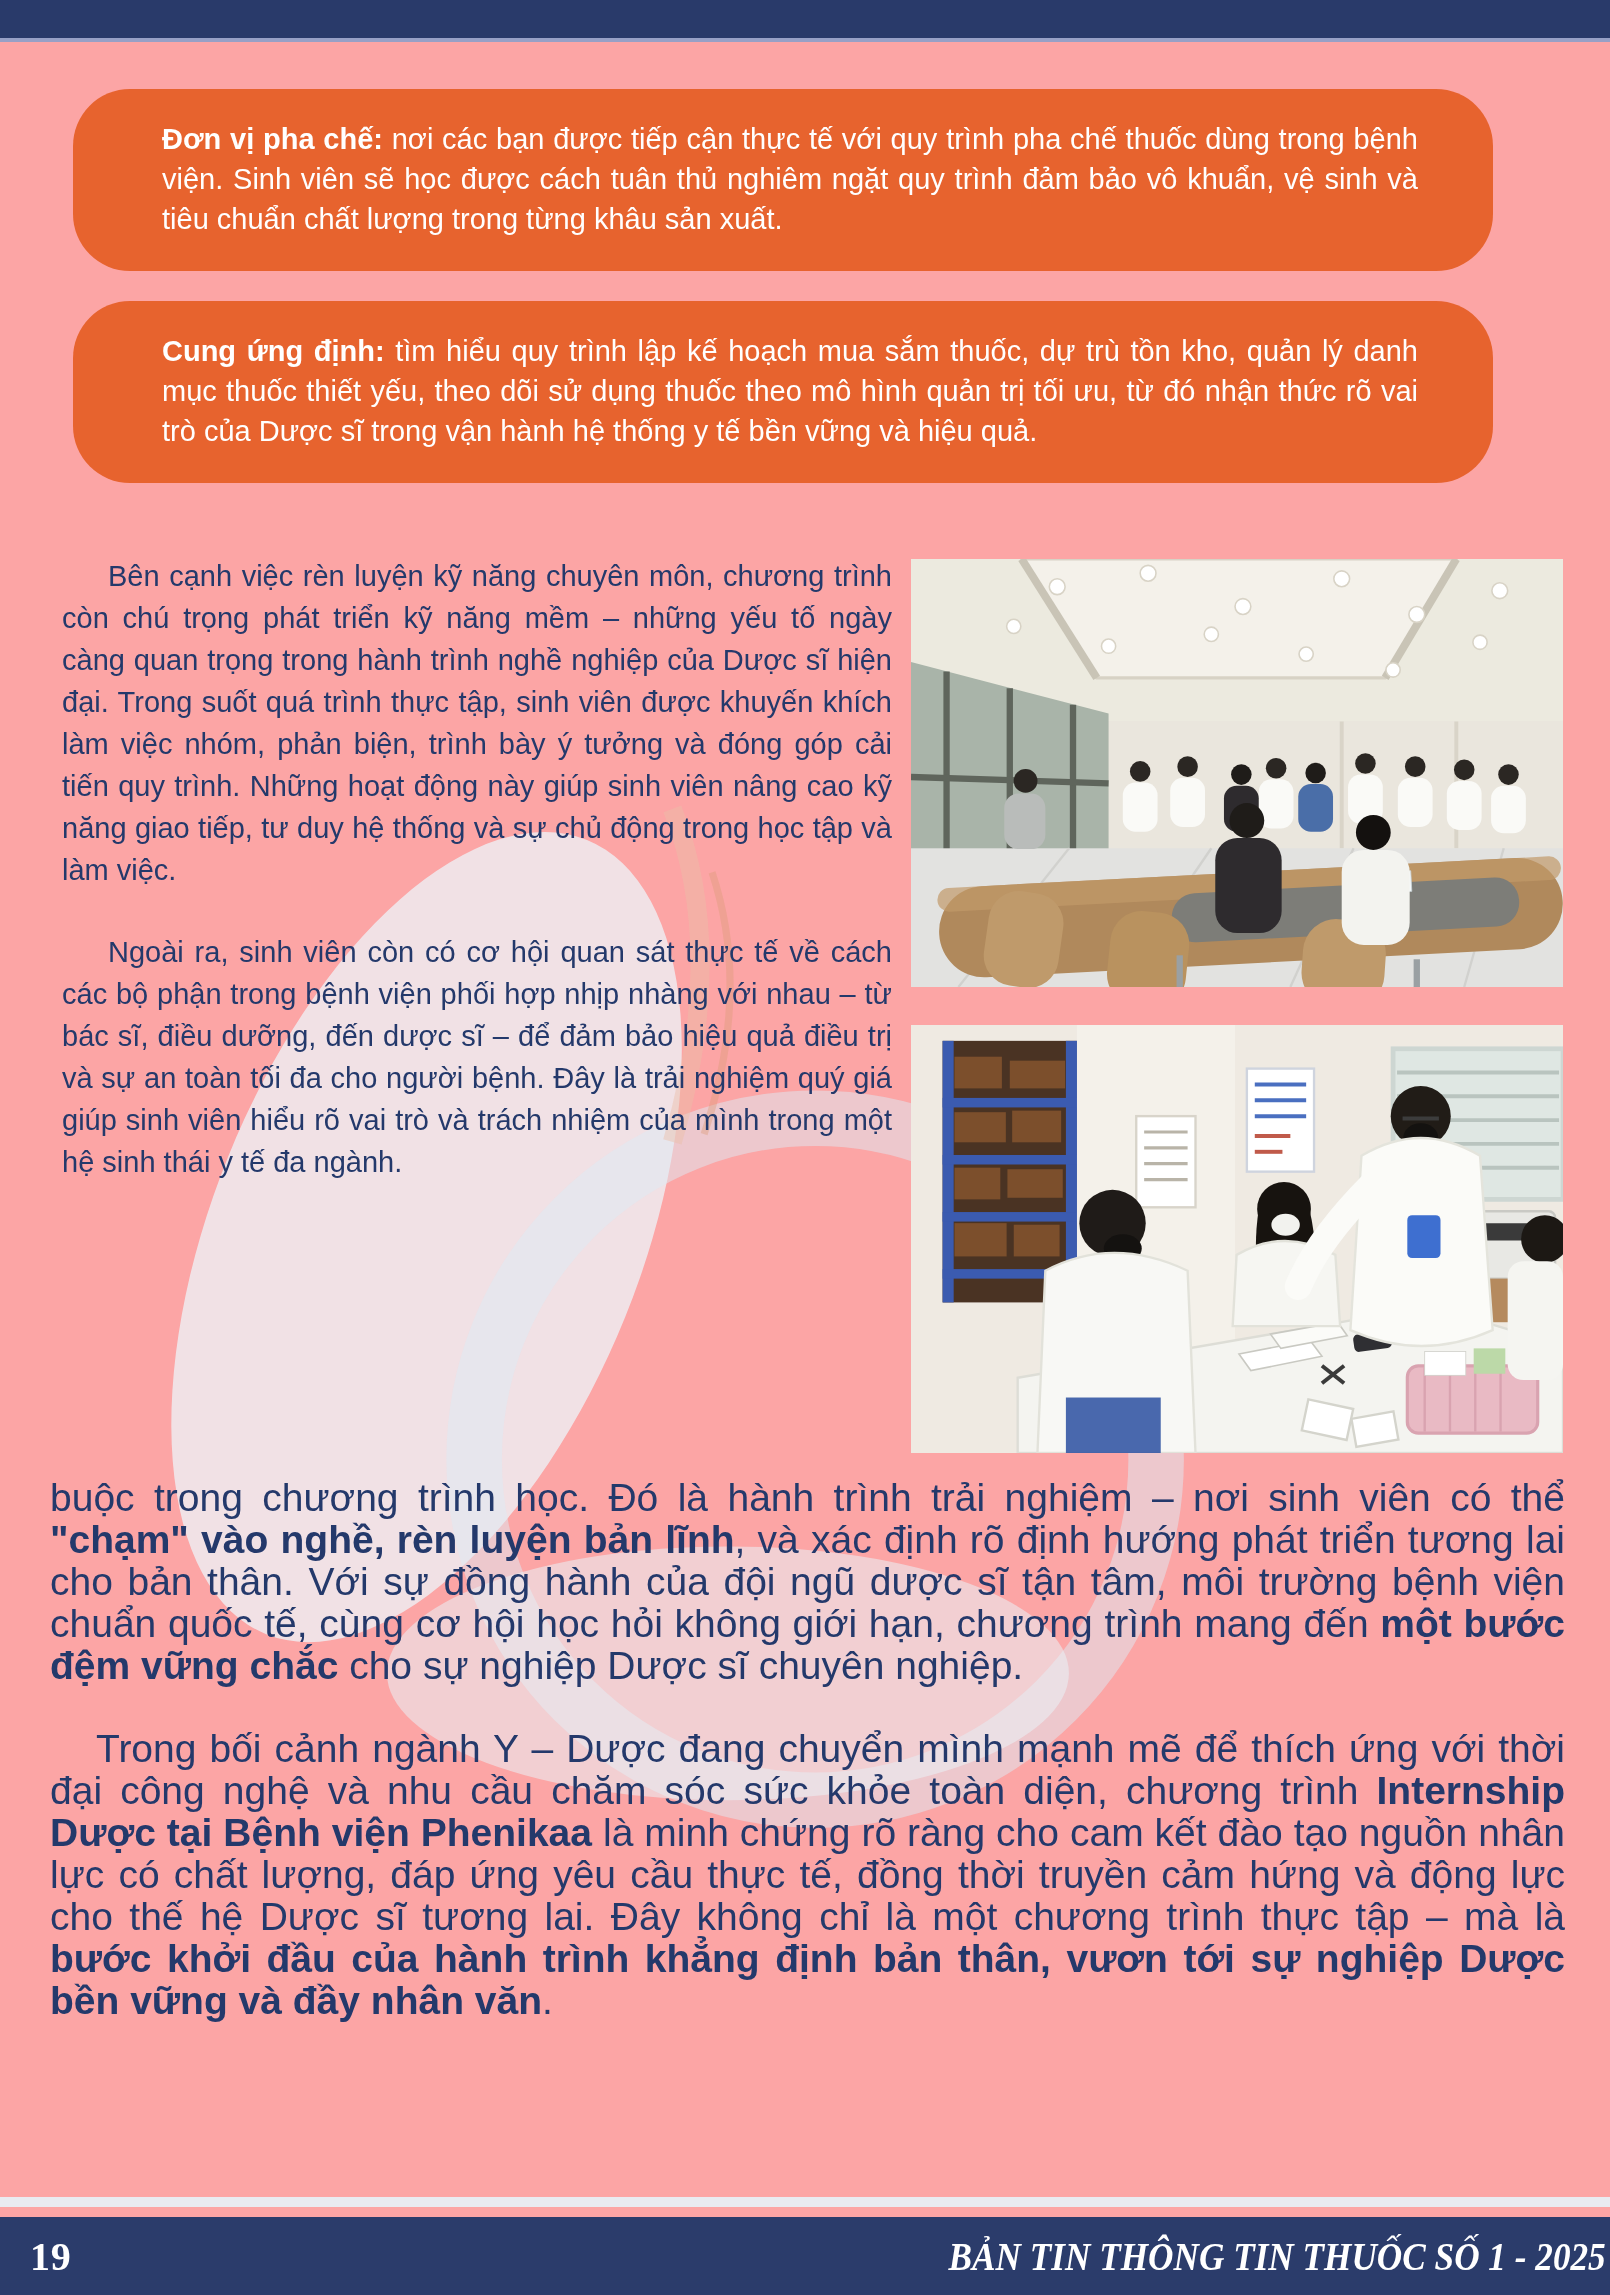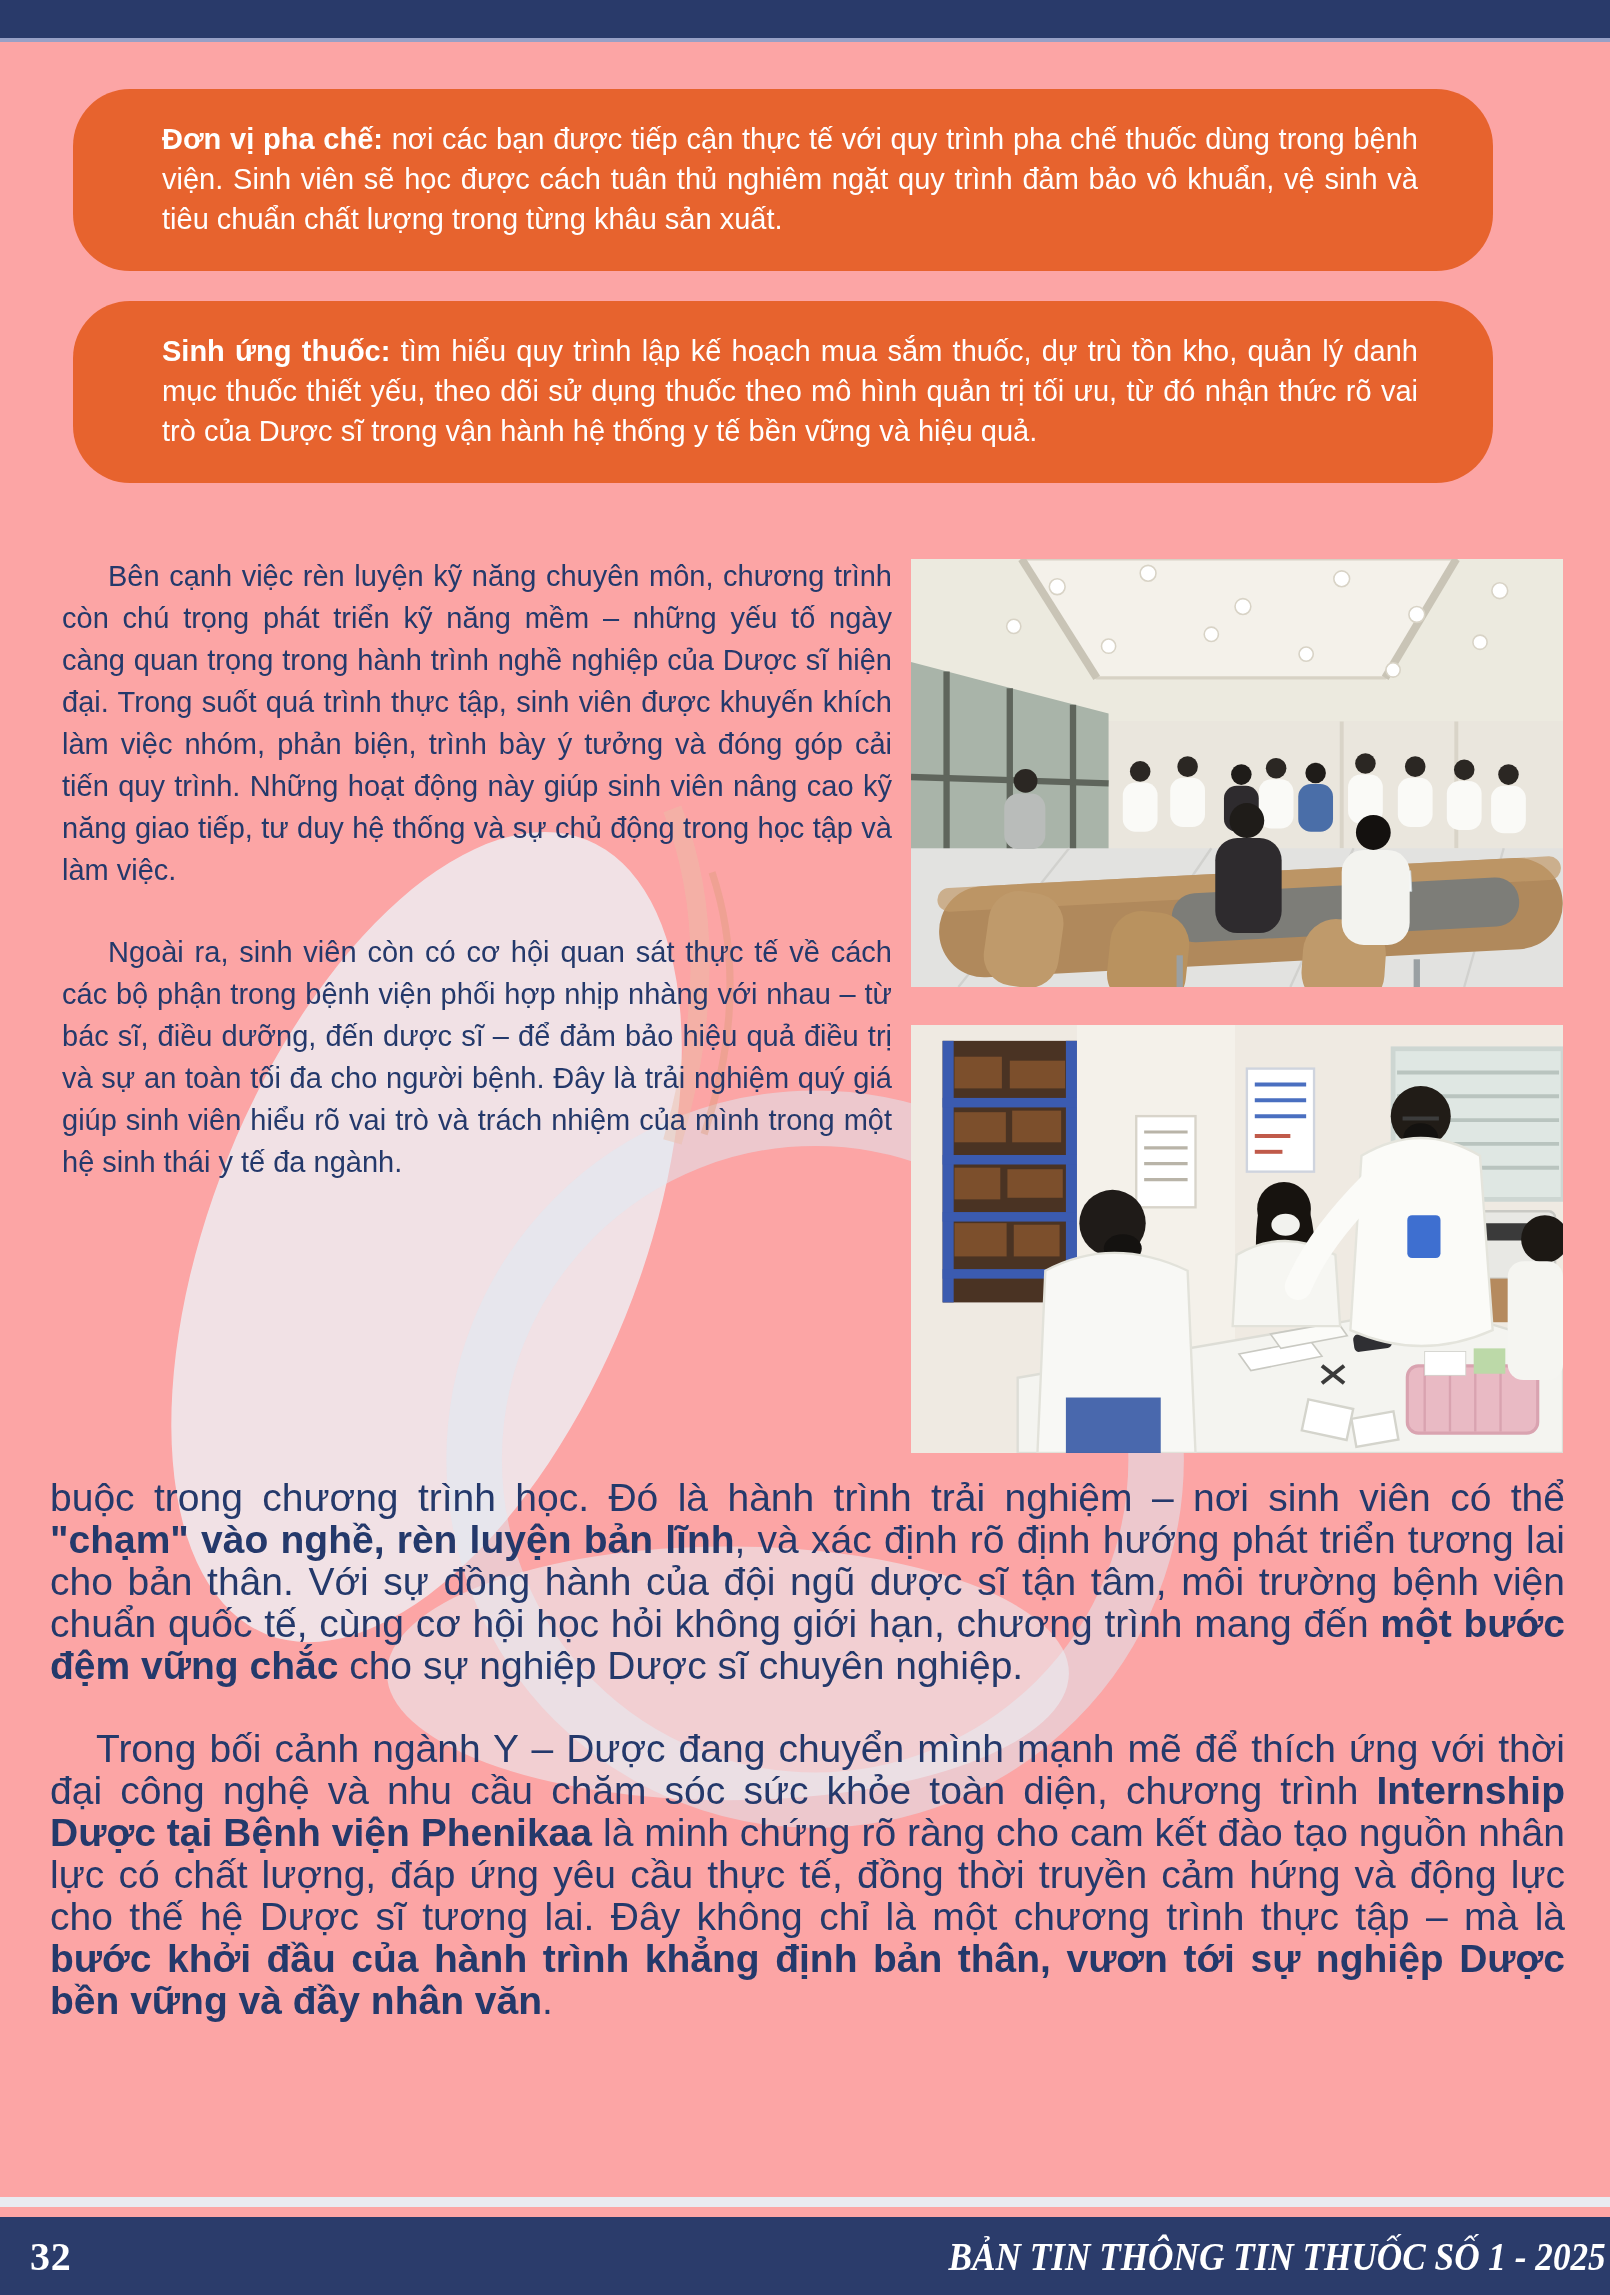--- a/index.html
+++ b/index.html
@@ -87,21 +87,21 @@
     <path d="M830,1020 q70,180 0,420" fill="none" stroke="#ecbfa8" stroke-width="24" opacity="0.45"></path>
     <path d="M880,1100 q50,150 -10,330" fill="none" stroke="#dd9a79" stroke-width="9" opacity="0.4"></path>
   </svg>
 
   <div class="topbar"></div>
 
   <div class="callout first">
     <span><span class="b">Đơn vị pha chế:</span><span> nơi các bạn được tiếp cận thực tế với quy trình pha chế thuốc dùng trong bệnh viện. Sinh viên sẽ học được cách tuân thủ nghiêm ngặt quy trình đảm bảo vô khuẩn, vệ sinh và tiêu chuẩn chất lượng trong từng khâu sản xuất.</span></span>
   </div>
   <div class="callout second">
-    <span><span class="b">Sinh ứng thuốc:</span><span> tìm hiểu quy trình lập kế hoạch mua sắm thuốc, dự trù tồn kho, quản lý danh mục thuốc thiết yếu, theo dõi sử dụng thuốc theo mô hình quản trị tối ưu, từ đó nhận thức rõ vai trò của Dược sĩ trong vận hành hệ thống y tế bền vững và hiệu quả.</span></span>
+    <span><span class="b">Cung ứng định:</span><span> tìm hiểu quy trình lập kế hoạch mua sắm thuốc, dự trù tồn kho, quản lý danh mục thuốc thiết yếu, theo dõi sử dụng thuốc theo mô hình quản trị tối ưu, từ đó nhận thức rõ vai trò của Dược sĩ trong vận hành hệ thống y tế bền vững và hiệu quả.</span></span>
   </div>
 
   <div class="leftcol">
     <p>Bên cạnh việc rèn luyện kỹ năng chuyên môn, chương trình còn chú trọng phát triển kỹ năng mềm – những yếu tố ngày càng quan trọng trong hành trình nghề nghiệp của Dược sĩ hiện đại. Trong suốt quá trình thực tập, sinh viên được khuyến khích làm việc nhóm, phản biện, trình bày ý tưởng và đóng góp cải tiến quy trình. Những hoạt động này giúp sinh viên nâng cao kỹ năng giao tiếp, tư duy hệ thống và sự chủ động trong học tập và làm việc.</p>
     <p>Ngoài ra, sinh viên còn có cơ hội quan sát thực tế về cách các bộ phận trong bệnh viện phối hợp nhịp nhàng với nhau – từ bác sĩ, điều dưỡng, đến dược sĩ – để đảm bảo hiệu quả điều trị và sự an toàn tối đa cho người bệnh. Đây là trải nghiệm quý giá giúp sinh viên hiểu rõ vai trò và trách nhiệm của mình trong một hệ sinh thái y tế đa ngành.</p>
   </div>
 
   <div class="photo first">
     <svg viewBox="0 0 825 540" preserveAspectRatio="none">
       <rect width="825" height="540" fill="#e9e5dc"></rect>
@@ -303,18 +303,18 @@
     </svg>
   </div>
 
   <div class="fullwidth">
     <p><span>buộc trong chương trình học. Đó là hành trình trải nghiệm – nơi sinh viên có thể </span><span class="b">"chạm" vào nghề, rèn luyện bản lĩnh</span><span>, và xác định rõ định hướng phát triển tương lai cho bản thân. Với sự đồng hành của đội ngũ dược sĩ tận tâm, môi trường bệnh viện chuẩn quốc tế, cùng cơ hội học hỏi không giới hạn, chương trình mang đến </span><span class="b">một bước đệm vững chắc</span><span> cho sự nghiệp Dược sĩ chuyên nghiệp.</span></p>
     <p class="indent"><span>Trong bối cảnh ngành Y – Dược đang chuyển mình mạnh mẽ để thích ứng với thời đại công nghệ và nhu cầu chăm sóc sức khỏe toàn diện, chương trình </span><span class="b">Internship Dược tại Bệnh viện Phenikaa</span><span> là minh chứng rõ ràng cho cam kết đào tạo nguồn nhân lực có chất lượng, đáp ứng yêu cầu thực tế, đồng thời truyền cảm hứng và động lực cho thế hệ Dược sĩ tương lai. Đây không chỉ là một chương trình thực tập – mà là </span><span class="b">bước khởi đầu của hành trình khẳng định bản thân, vươn tới sự nghiệp Dược bền vững và đầy nhân văn</span><span>.</span></p>
   </div>
 
   <div class="prefooter-strip"></div>
   <div class="footer">
-    <span class="pagenum">32</span>
+    <span class="pagenum">19</span>
     <span class="issue">BẢN TIN THÔNG TIN THUỐC SỐ 1 - 2025</span>
   </div>
 
 </div>
 
 
 </body></html>

